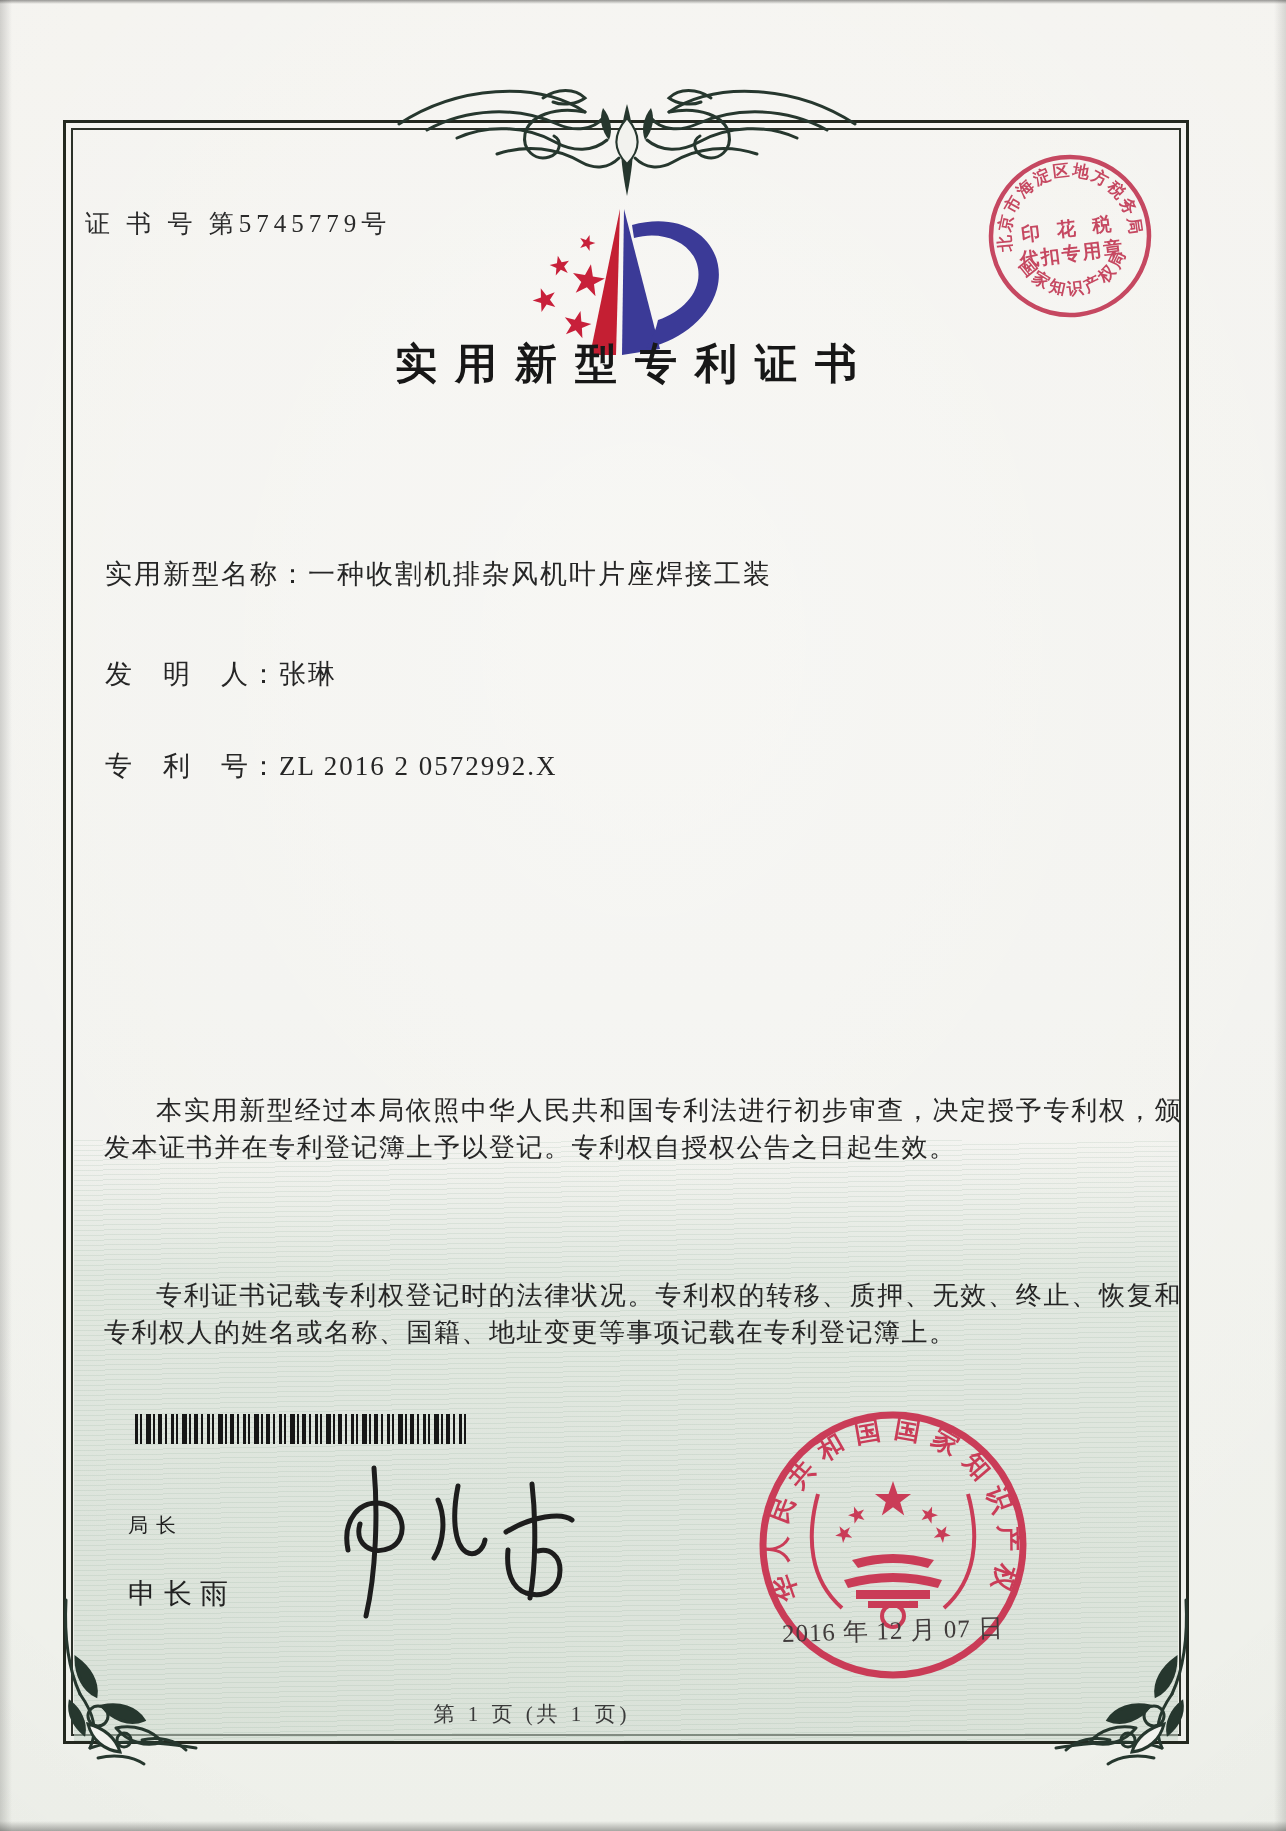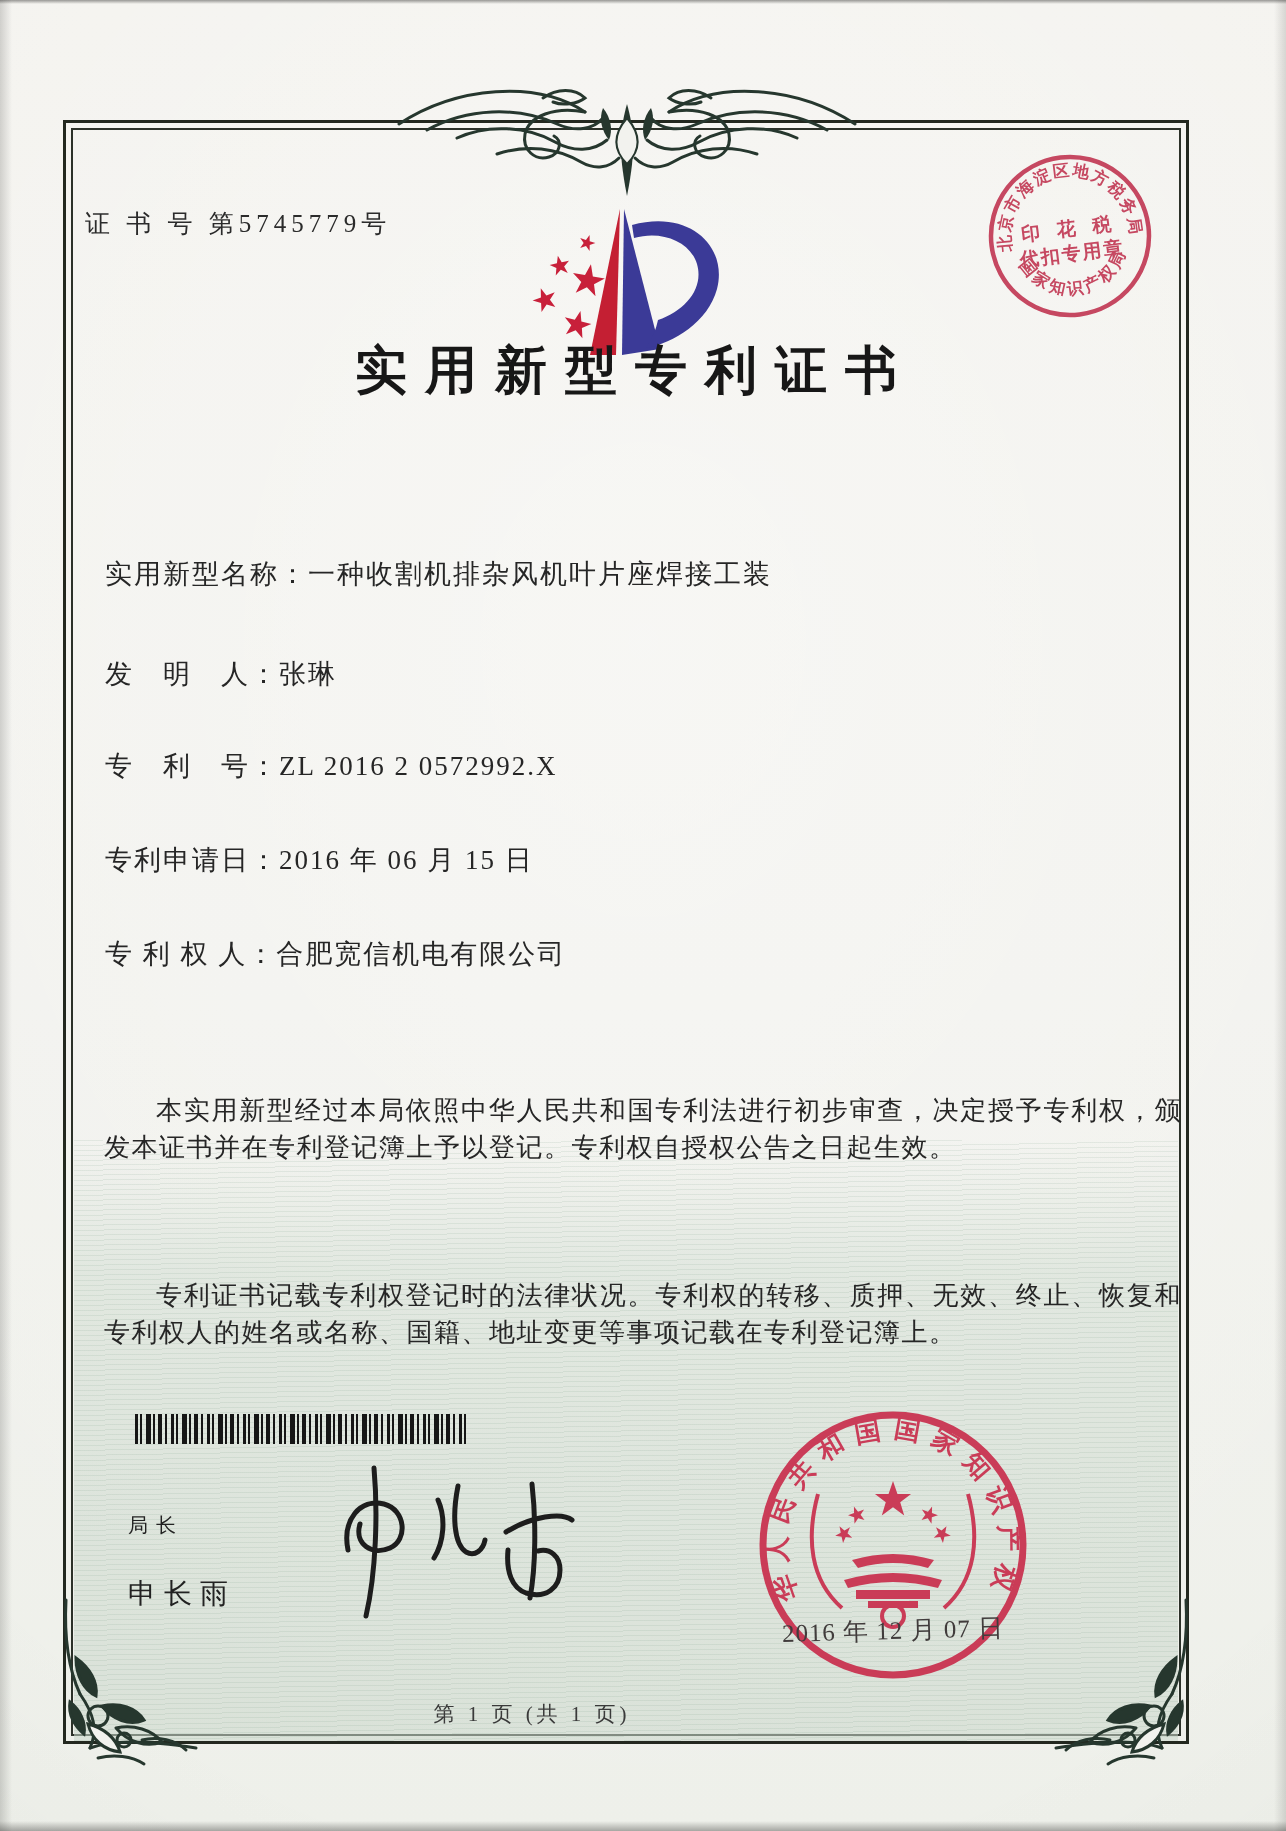--- a/index.html
+++ b/index.html
@@ -22,21 +22,21 @@
 
   .tint{
     position:absolute;left:74px;top:1140px;width:1104px;height:601px;
     background:
       repeating-linear-gradient(179deg, rgba(110,150,125,.13) 0 1px, rgba(0,0,0,0) 1px 5px),
       linear-gradient(180deg, rgba(208,220,208,0) 0%, rgba(205,218,206,.45) 22%, rgba(201,214,202,.55) 100%);
   }
 
   .cert-no{position:absolute;left:85px;top:207px;font-size:25px;letter-spacing:5px;color:#2b2b2b;}
   .doc-title{position:absolute;left:63px;top:336px;width:1126px;text-align:center;
-    font-size:52px;font-weight:700;letter-spacing:18px;text-indent:18px;color:#171717;}
+    font-size:42px;font-weight:700;letter-spacing:18px;text-indent:18px;color:#171717;}
 
   .field{position:absolute;left:105px;width:1080px;font-size:27px;letter-spacing:2px;white-space:nowrap;}
   .f1{top:556px}.f2{top:656px}.f3{top:748px}.f4{top:842px}.f5{top:936px}.f6{top:1028px}
 
   .para{position:absolute;left:104px;width:1078px;font-size:26px;line-height:37px;
     letter-spacing:1.5px;text-align:justify;text-indent:2em;color:#262626;}
   .p1{top:1092px}.p2{top:1166px}.p3{top:1277px}
 
   .barcode{position:absolute;left:135px;top:1414px;width:332px;height:30px;
     background:repeating-linear-gradient(90deg,
@@ -169,22 +169,20 @@
     </text>
     <text x="84" y="83" text-anchor="middle" font-size="19" font-weight="bold" fill="#c23a55" letter-spacing="6" font-family="'Liberation Serif','DejaVu Serif',serif">印 花 税</text>
     <text x="84" y="108" text-anchor="middle" font-size="19" font-weight="bold" fill="#c23a55" letter-spacing="2" font-family="'Liberation Serif','DejaVu Serif',serif">代扣专用章</text>
   </svg>
 
   <div class="doc-title">实用新型专利证书</div>
 
   <div class="field f1">实用新型名称：一种收割机排杂风机叶片座焊接工装</div>
   <div class="field f2">发　明　人：张琳</div>
   <div class="field f3">专　利　号：ZL 2016 2 0572992.X</div>
-  <div class="field f4">专利申请日：2016 年 06 月 15 日</div>
-  <div class="field f5">专 利 权 人：合肥宽信机电有限公司</div>
 
   <div class="para p1">本实用新型经过本局依照中华人民共和国专利法进行初步审查，决定授予专利权，颁发本证书并在专利登记簿上予以登记。专利权自授权公告之日起生效。</div>
   <div class="para p3">专利证书记载专利权登记时的法律状况。专利权的转移、质押、无效、终止、恢复和专利权人的姓名或名称、国籍、地址变更等事项记载在专利登记簿上。</div>
 
   <div class="barcode"></div>
 
   <div class="director-label">局长</div>
   <div class="director-name">申长雨</div>
 
   <svg class="signature" width="270" height="170" viewBox="0 0 270 170">

